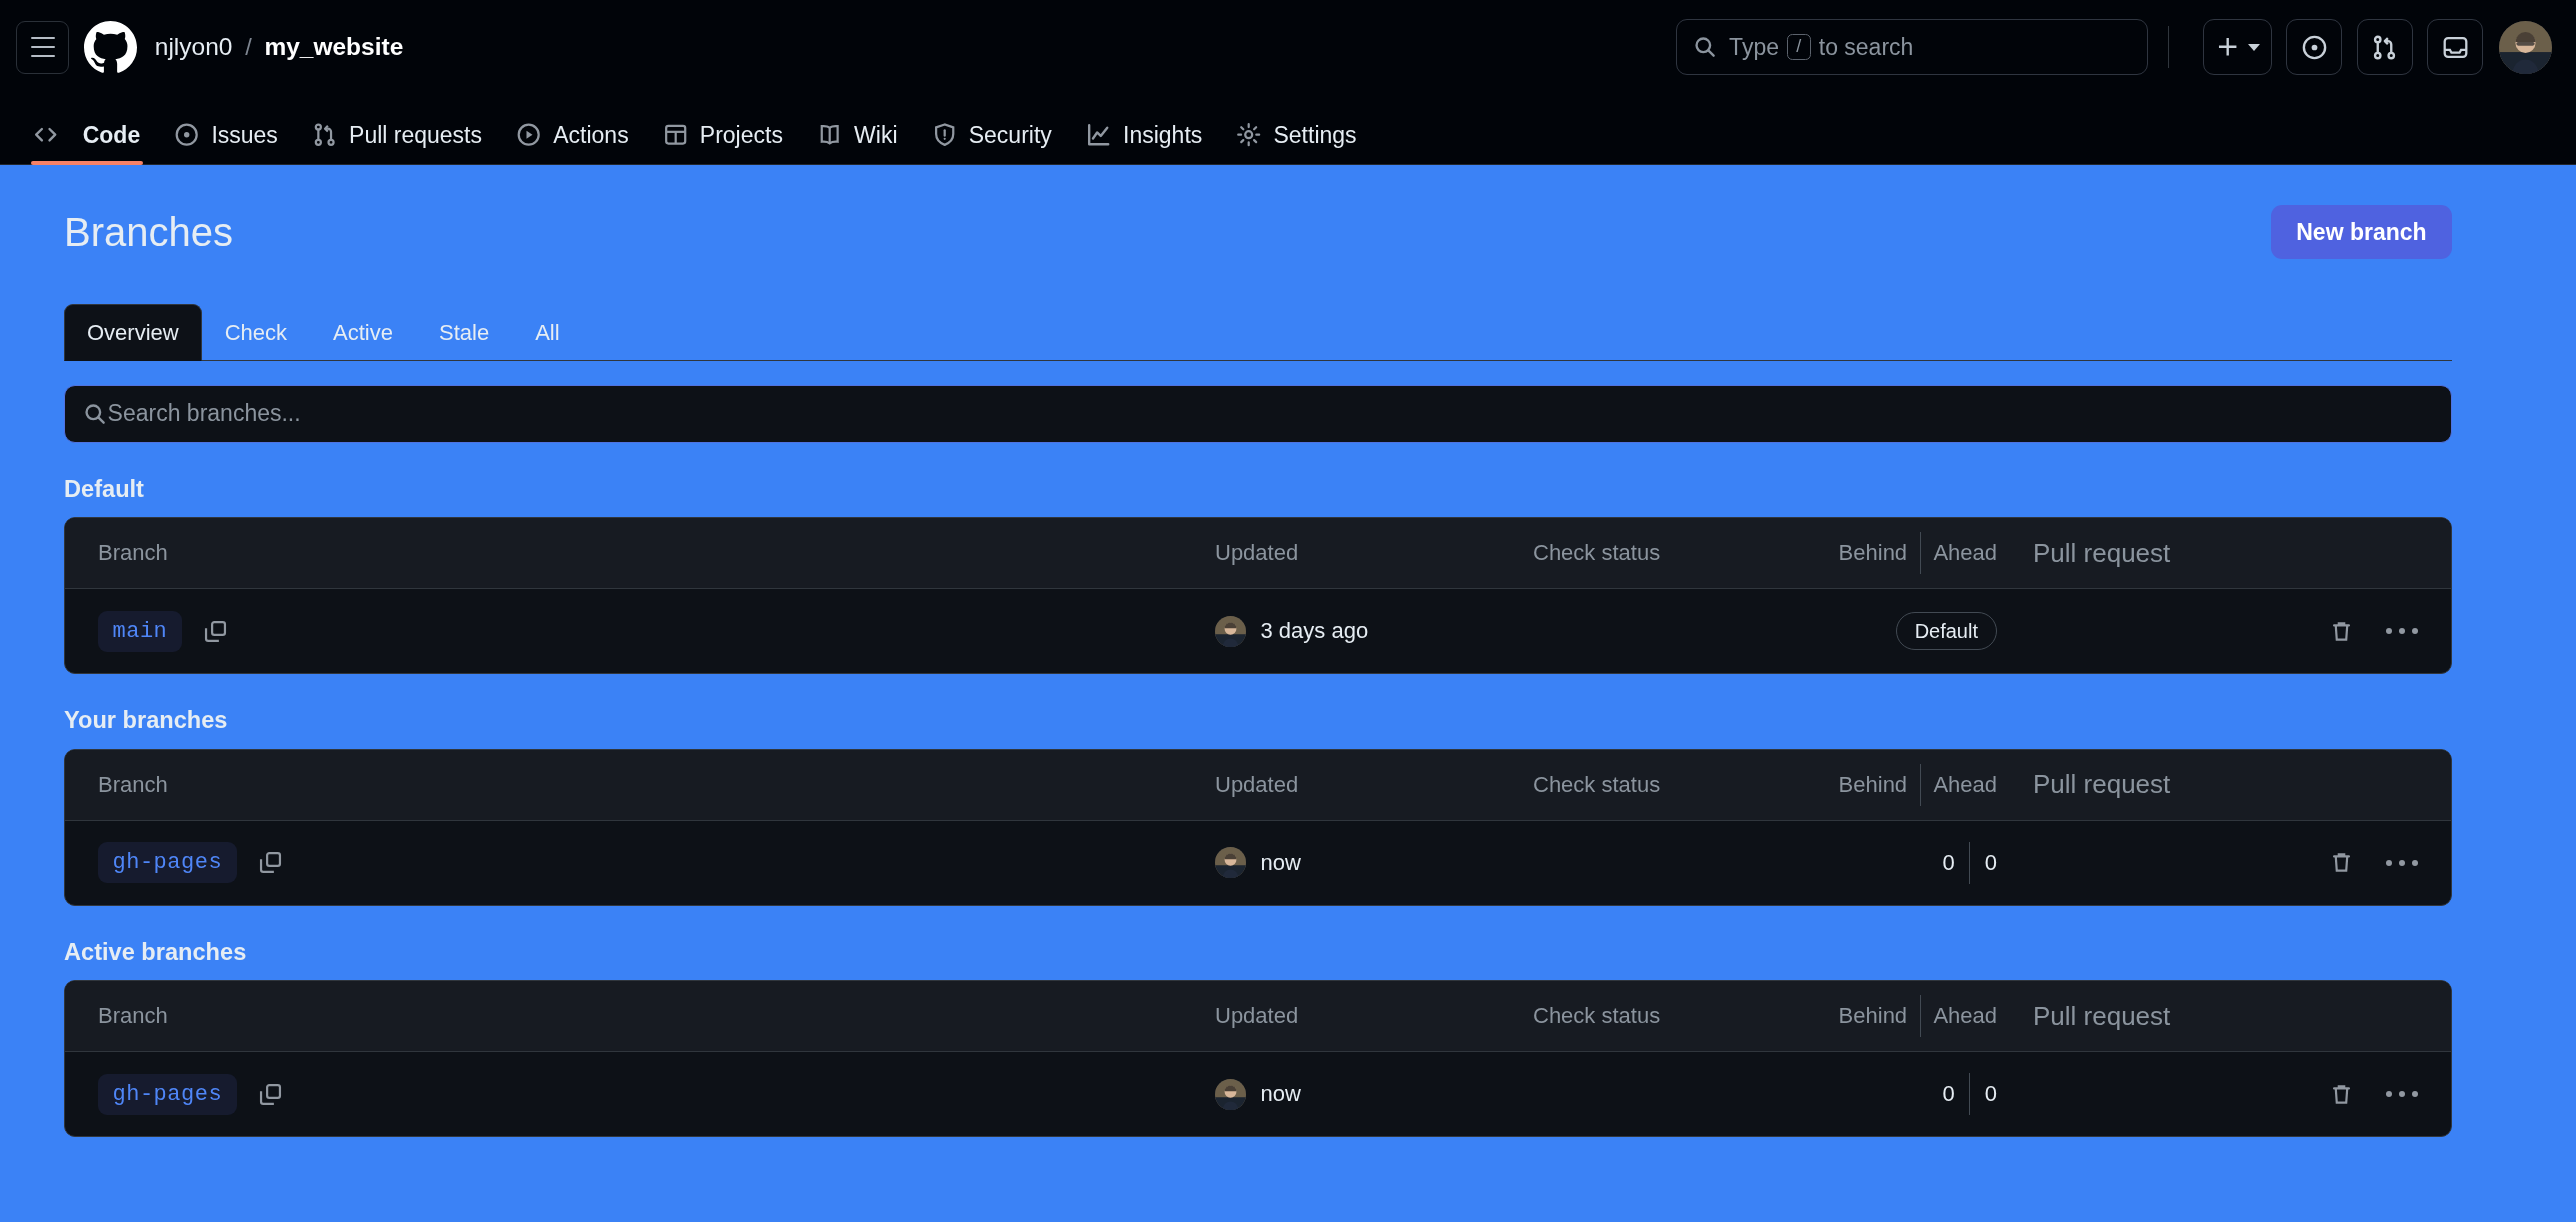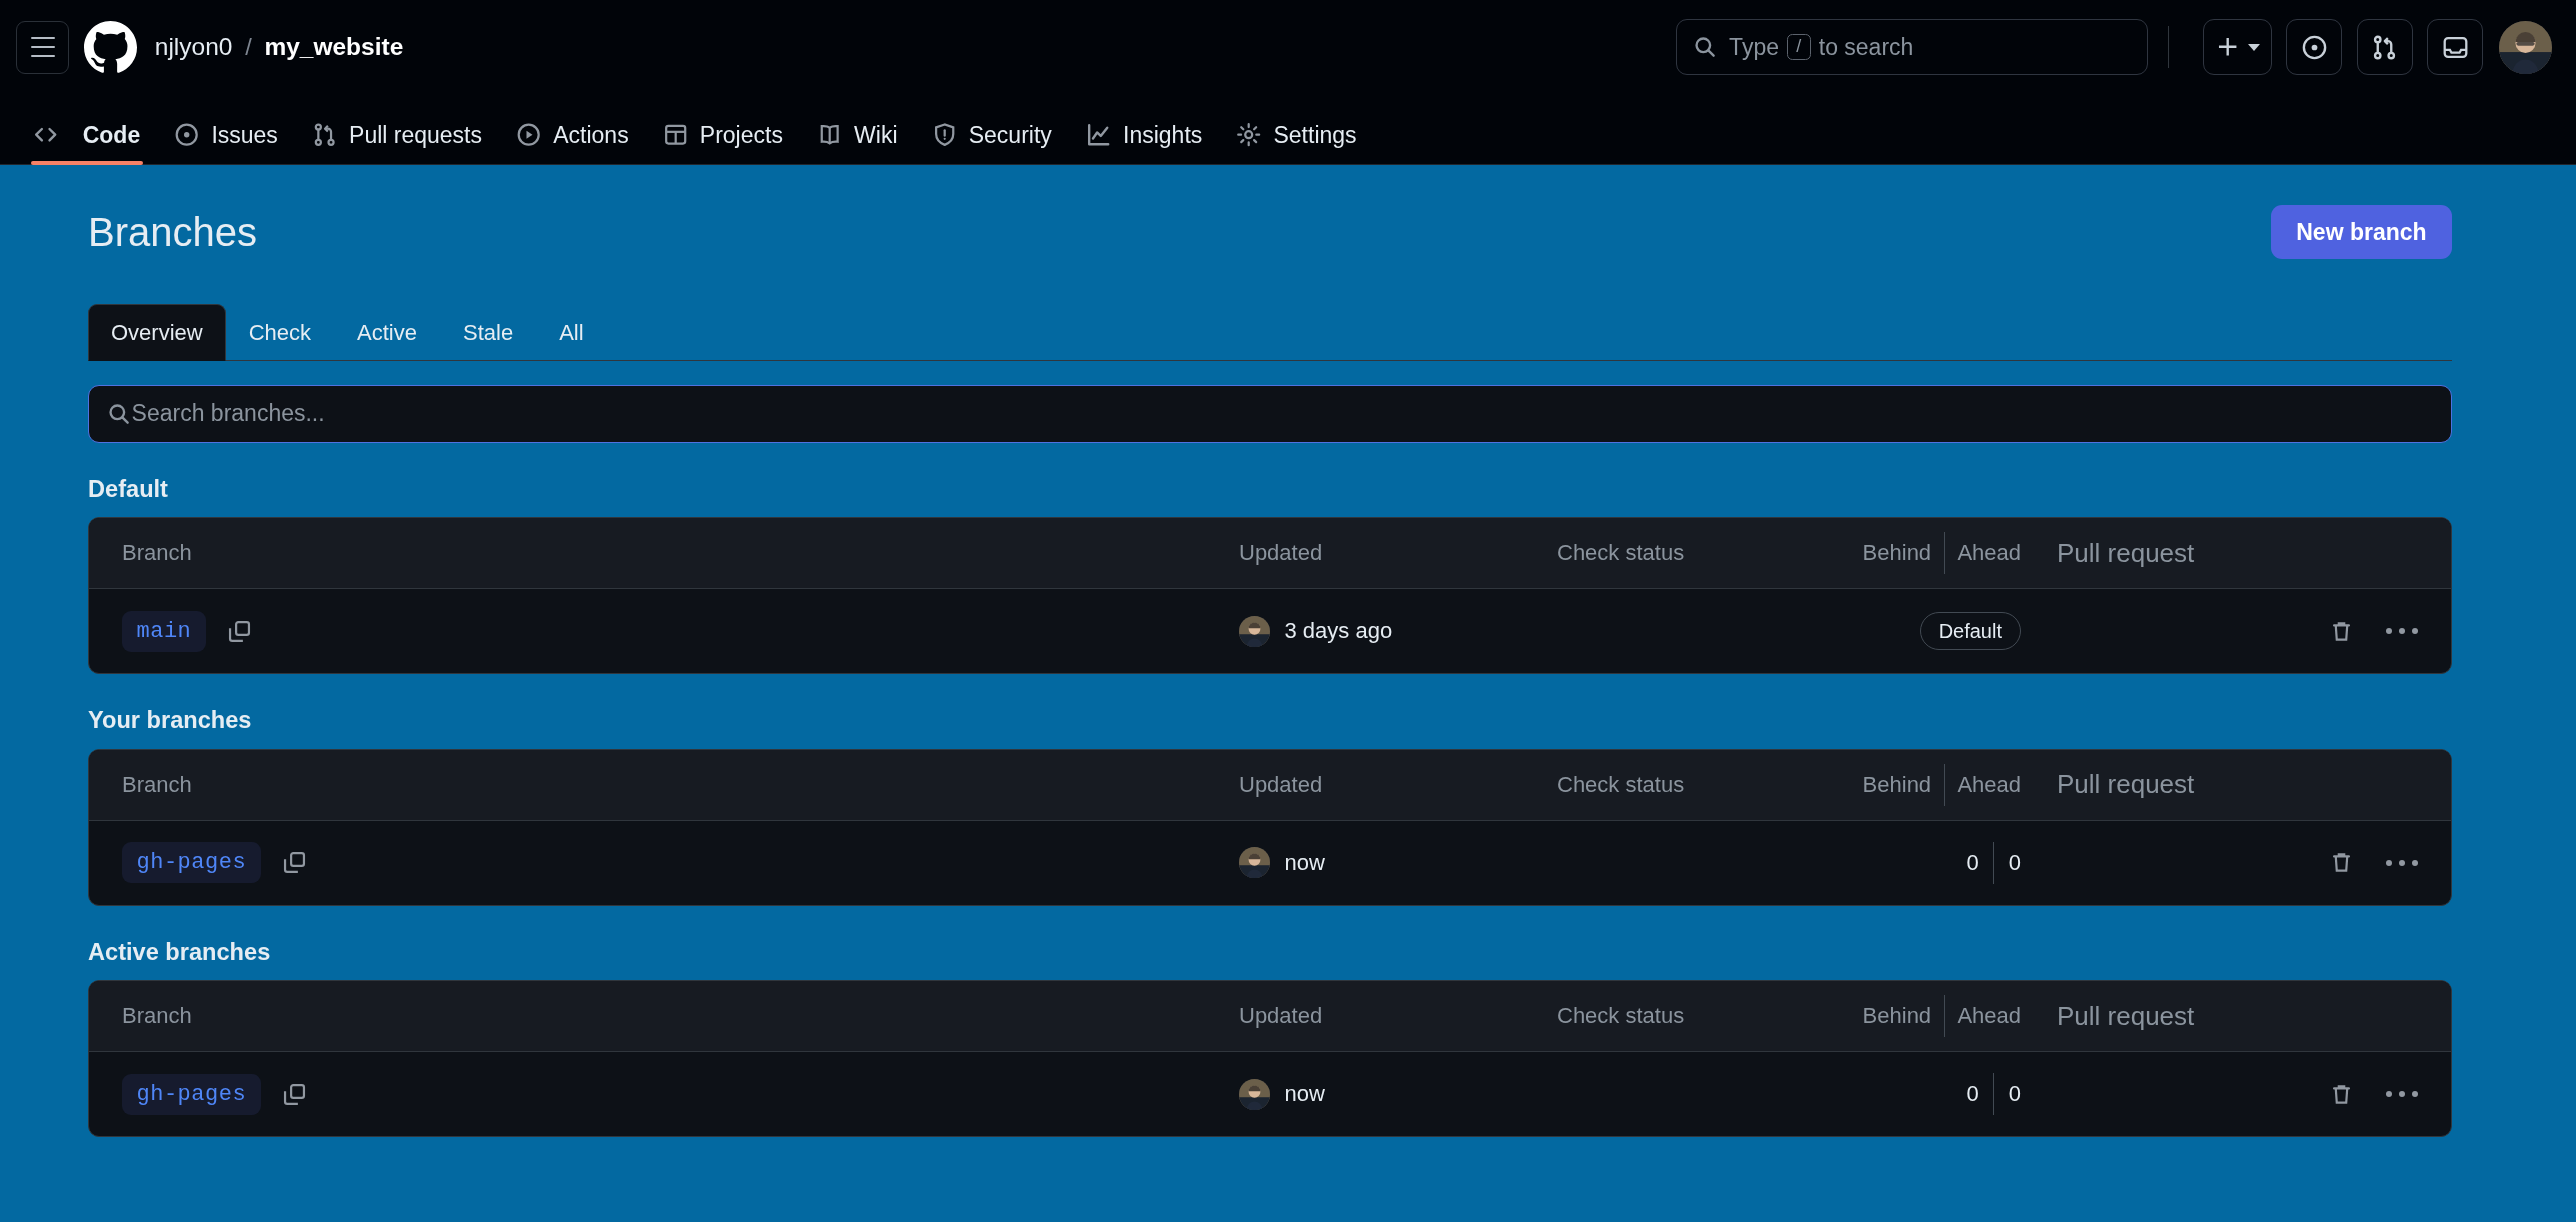--- a/index.html
+++ b/index.html
@@ -99,22 +99,22 @@
   .repo-tab.active { font-weight: 700; gap: 24px; }
   .repo-tab.active::after {
     content: ""; position: absolute;
     left: 14.5px; right: 14.5px; bottom: -0.9px;
     height: 3.6px; background: #f78166; border-radius: 5.4px;
   }
   .repo-tab svg { display: block; }
 
   
   .content {
-    padding: 40px 124px 0 88px;
-    background: #0369a1;
+    padding: 40px 124px 0 64px;
+    background: #3b82f6;
     height: calc(1223px - 94px - 71px);
   }
   .page-head {
     display: flex; align-items: center; justify-content: space-between;
     margin-bottom: 44px;
   }
   .page-title { font-size: 40px; font-weight: 400; color: #e6edf3; }
   .new-branch-btn {
     background: #4f62e0; color: #ffffff;
     font-size: 23px; font-weight: 700;

